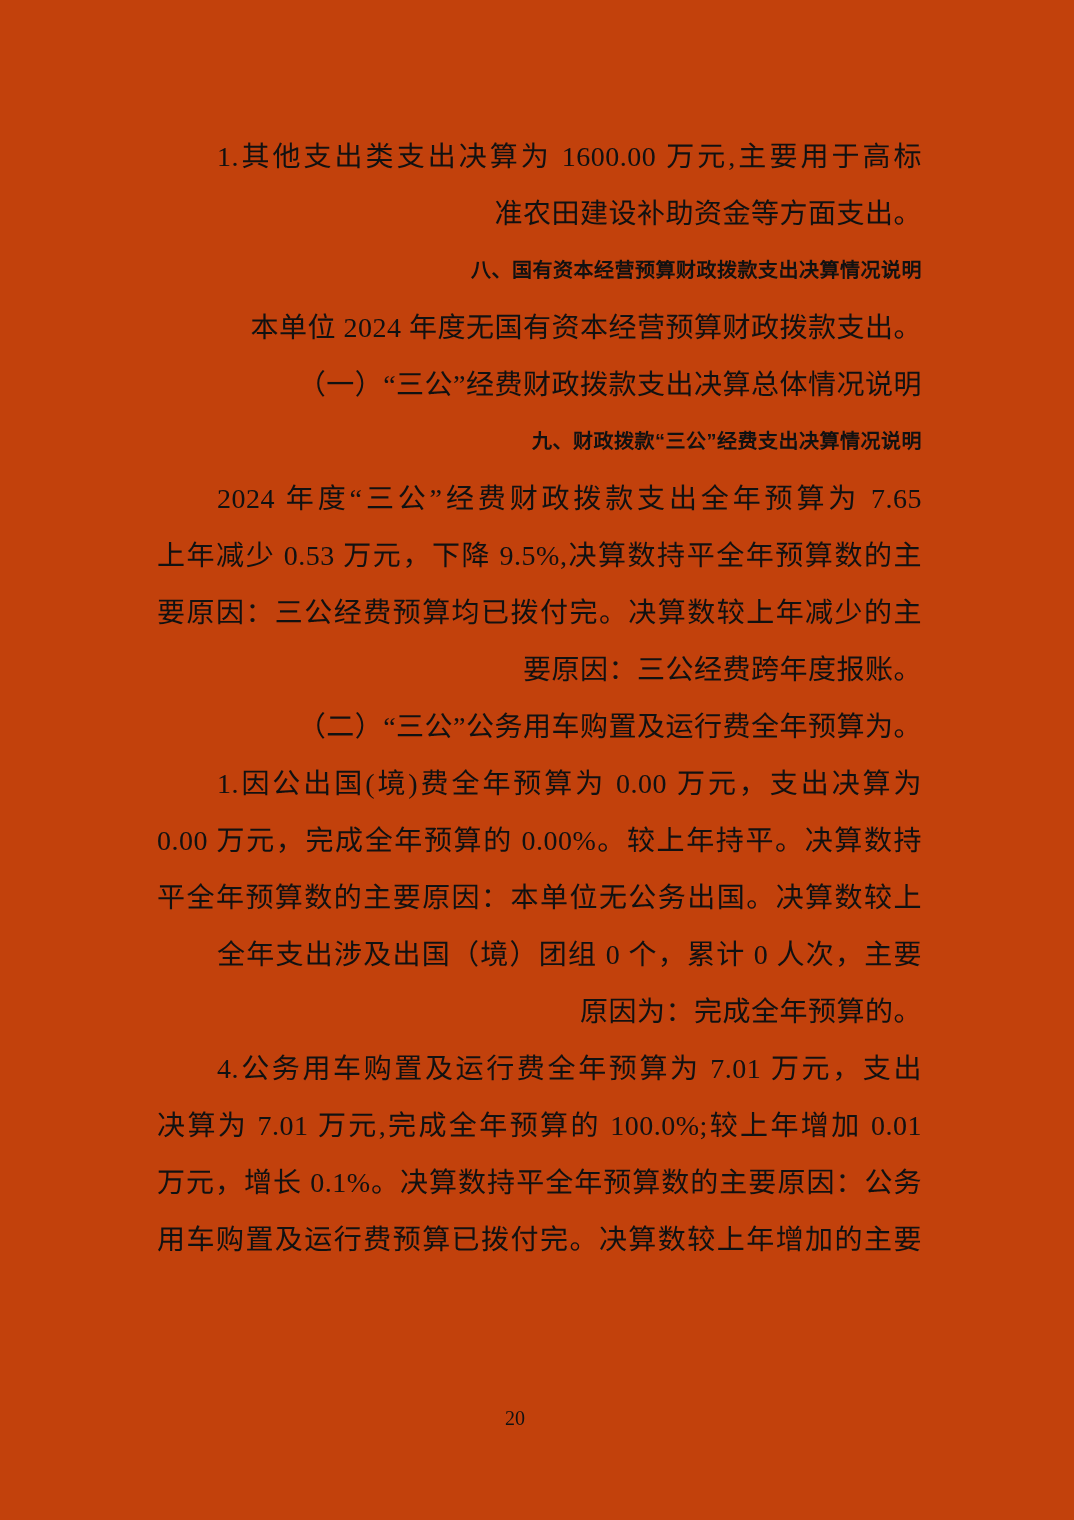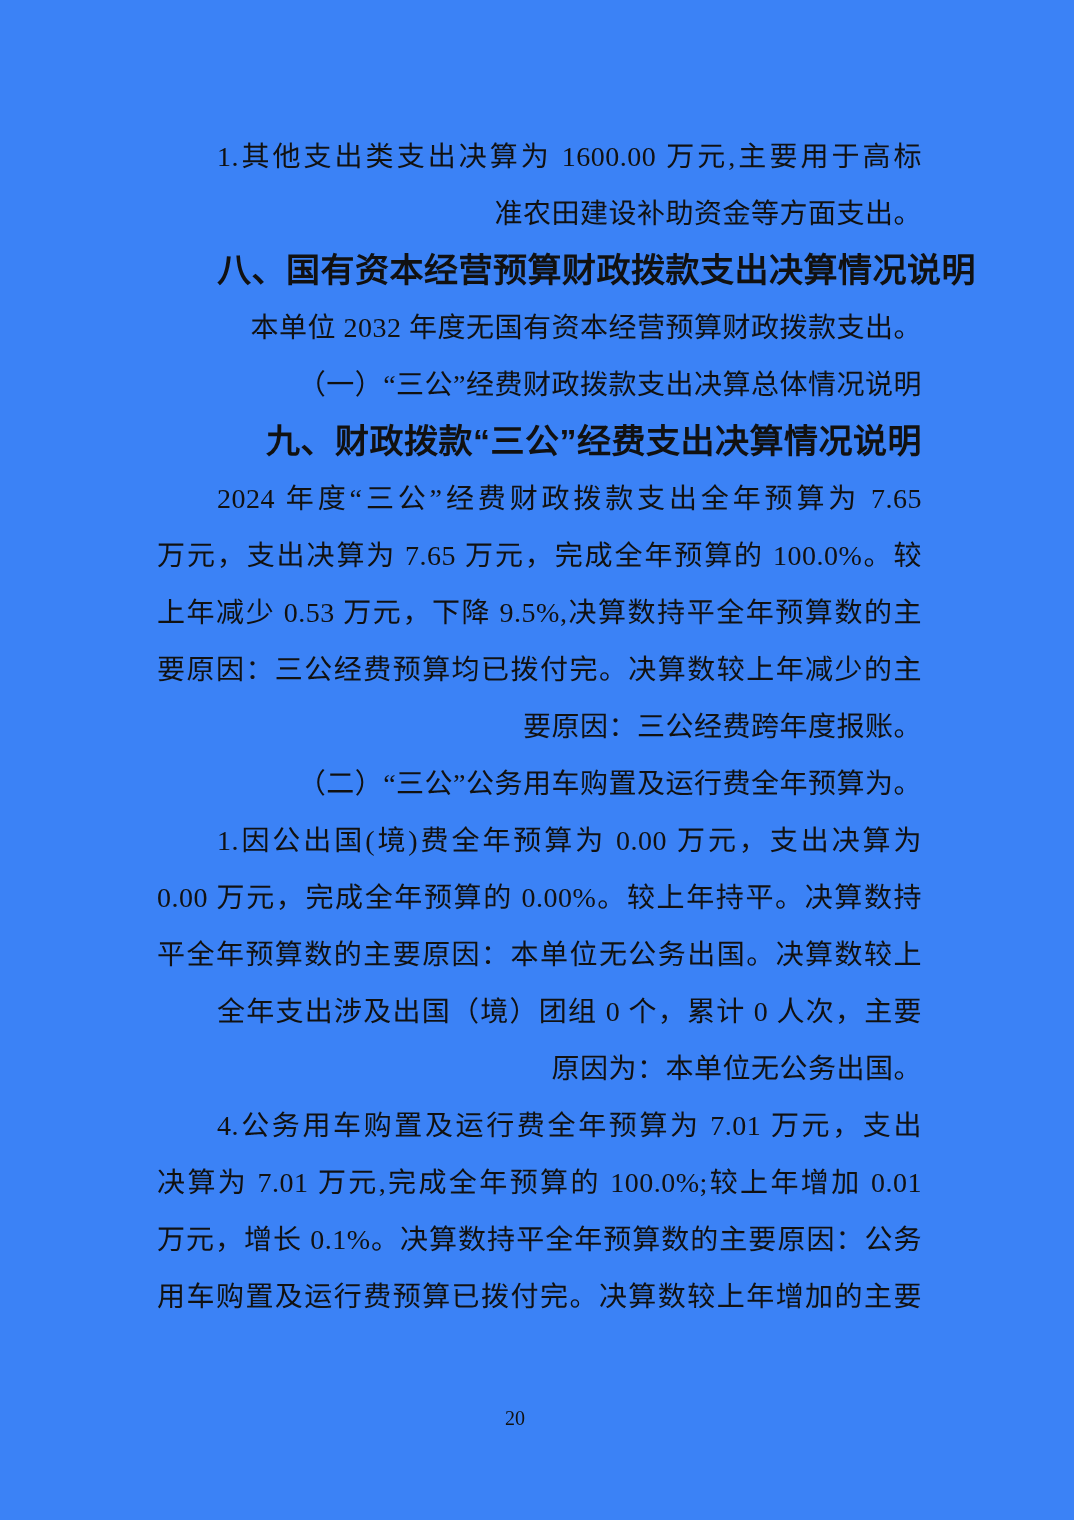--- a/index.html
+++ b/index.html
@@ -10,21 +10,21 @@
     position: relative;
     font-family: "Liberation Serif", "DejaVu Serif", serif;
     color: #111111;
     overflow: hidden;
   }
   .page {
     position: absolute;
     left: 0; top: 0;
     width: 1074px;
     height: 1520px;
-    background: #3b82f6;
+    background: #c2410c;
   }
   .content {
     position: absolute;
     left: 157px;
     top: 128px;
     width: 765px;
   }
   .line {
     font-size: 28px;
     line-height: 57px;
@@ -39,21 +39,21 @@
     text-align: justify;
     text-align-last: justify;
     text-justify: inter-character;
   }
   
   .line.first { padding-left: 60px; }
   
   .line.heading {
     font-family: "Liberation Sans", "DejaVu Sans", sans-serif;
     font-weight: bold;
-    font-size: 34px;
+    font-size: 20px;
     letter-spacing: 0.5px;
   }
   .page-footer {
     position: absolute;
     left: 0;
     top: 1404px;
     width: 1030px;
     text-align: center;
     font-size: 20px;
     line-height: 28px;
@@ -64,40 +64,39 @@
 <body>
 
 <div class="page">
   <div class="content">
 
     <div class="line first fill">1.其他支出类支出决算为 1600.00 万元,主要用于高标</div>
     <div class="line">准农田建设补助资金等方面支出。</div>
 
     <div class="line heading first">八、国有资本经营预算财政拨款支出决算情况说明</div>
 
-    <div class="line first">本单位 2032 年度无国有资本经营预算财政拨款支出。</div>
+    <div class="line first">本单位 2024 年度无国有资本经营预算财政拨款支出。</div>
 
     <div class="line first">（一）“三公”经费财政拨款支出决算总体情况说明</div>
 
     <div class="line heading first">九、财政拨款“三公”经费支出决算情况说明</div>
 
     <div class="line first fill">2024 年度“三公”经费财政拨款支出全年预算为 7.65</div>
-    <div class="line fill">万元，支出决算为 7.65 万元，完成全年预算的 100.0%。较</div>
     <div class="line fill">上年减少 0.53 万元，下降 9.5%,决算数持平全年预算数的主</div>
     <div class="line fill">要原因：三公经费预算均已拨付完。决算数较上年减少的主</div>
     <div class="line">要原因：三公经费跨年度报账。</div>
 
     <div class="line first">（二）“三公”公务用车购置及运行费全年预算为。</div>
 
     <div class="line first fill">1.因公出国(境)费全年预算为 0.00 万元，支出决算为</div>
     <div class="line fill">0.00 万元，完成全年预算的 0.00%。较上年持平。决算数持</div>
     <div class="line fill">平全年预算数的主要原因：本单位无公务出国。决算数较上</div>
 
     <div class="line first fill">全年支出涉及出国（境）团组 0 个，累计 0 人次，主要</div>
-    <div class="line">原因为：本单位无公务出国。</div>
+    <div class="line">原因为：完成全年预算的。</div>
 
     <div class="line first fill">4.公务用车购置及运行费全年预算为 7.01 万元，支出</div>
     <div class="line fill">决算为 7.01 万元,完成全年预算的 100.0%;较上年增加 0.01</div>
     <div class="line fill">万元，增长 0.1%。决算数持平全年预算数的主要原因：公务</div>
     <div class="line fill">用车购置及运行费预算已拨付完。决算数较上年增加的主要</div>
 
   </div>
 
   <div class="page-footer">20</div>
 </div>

